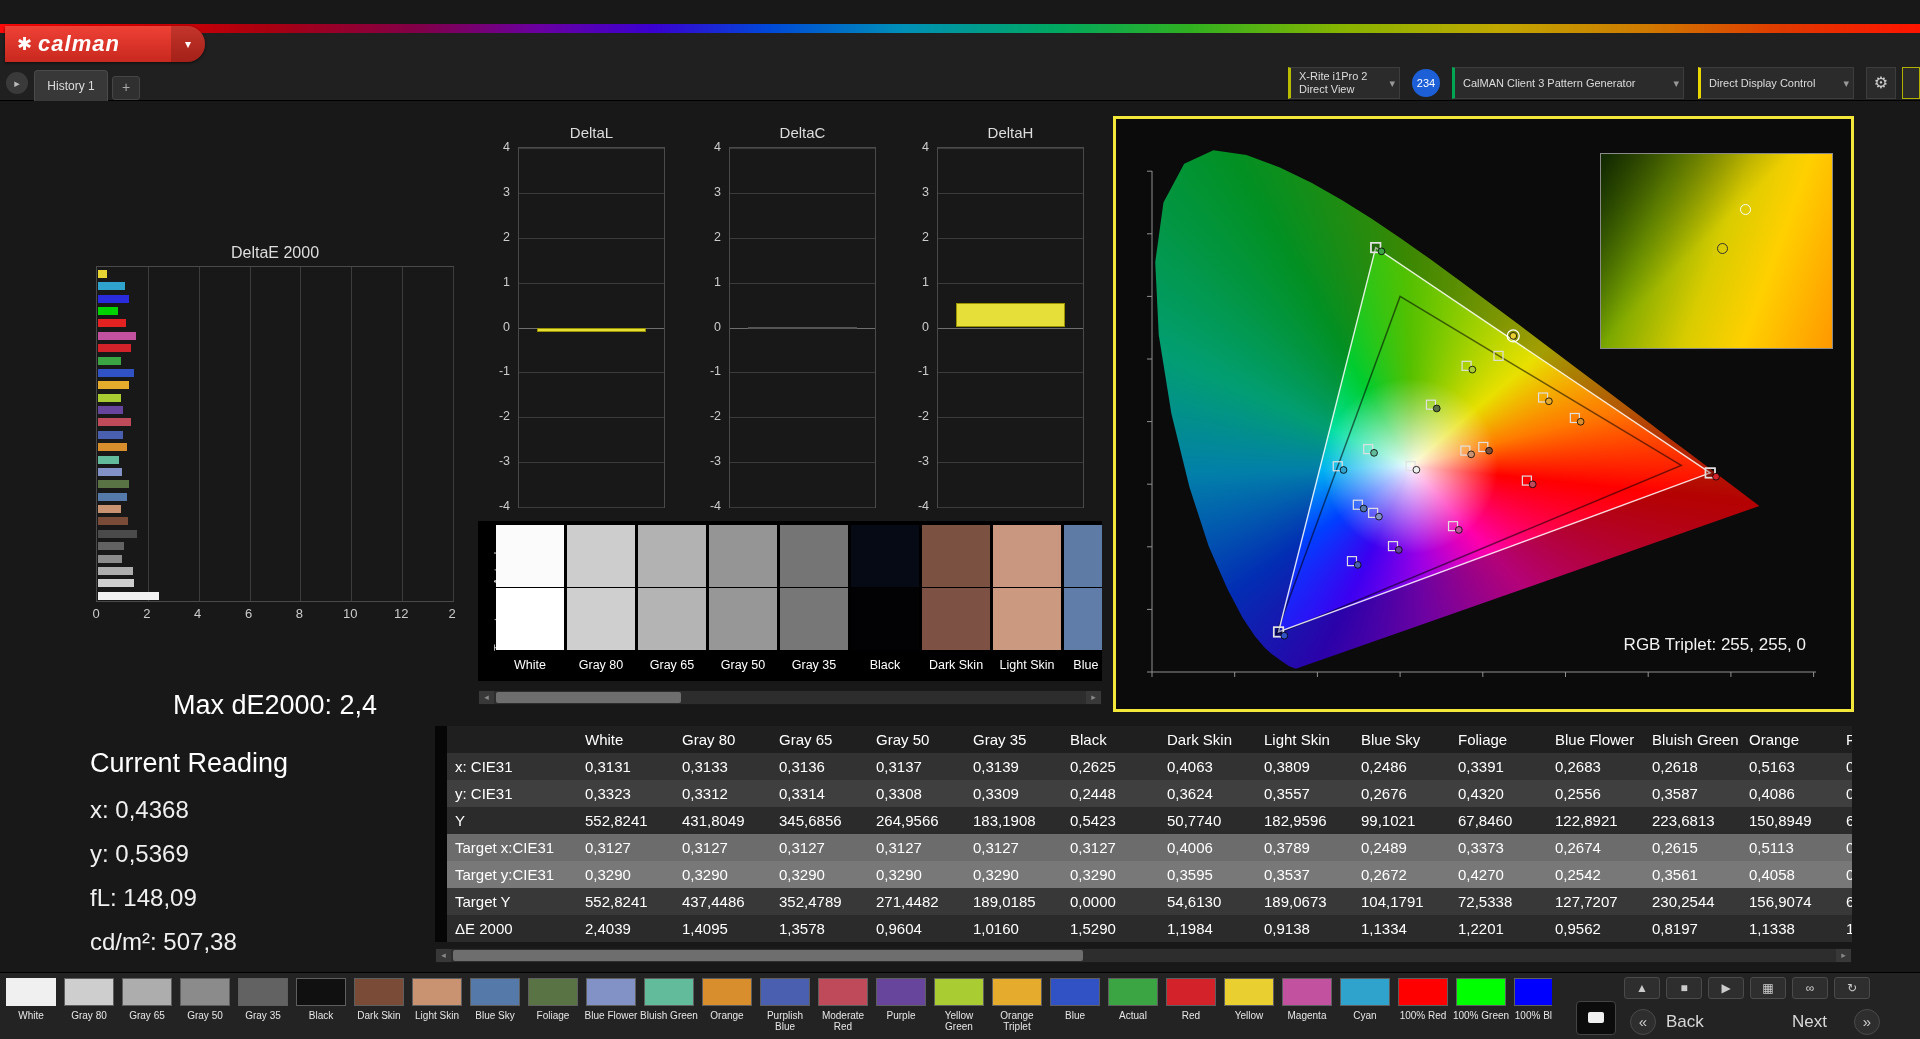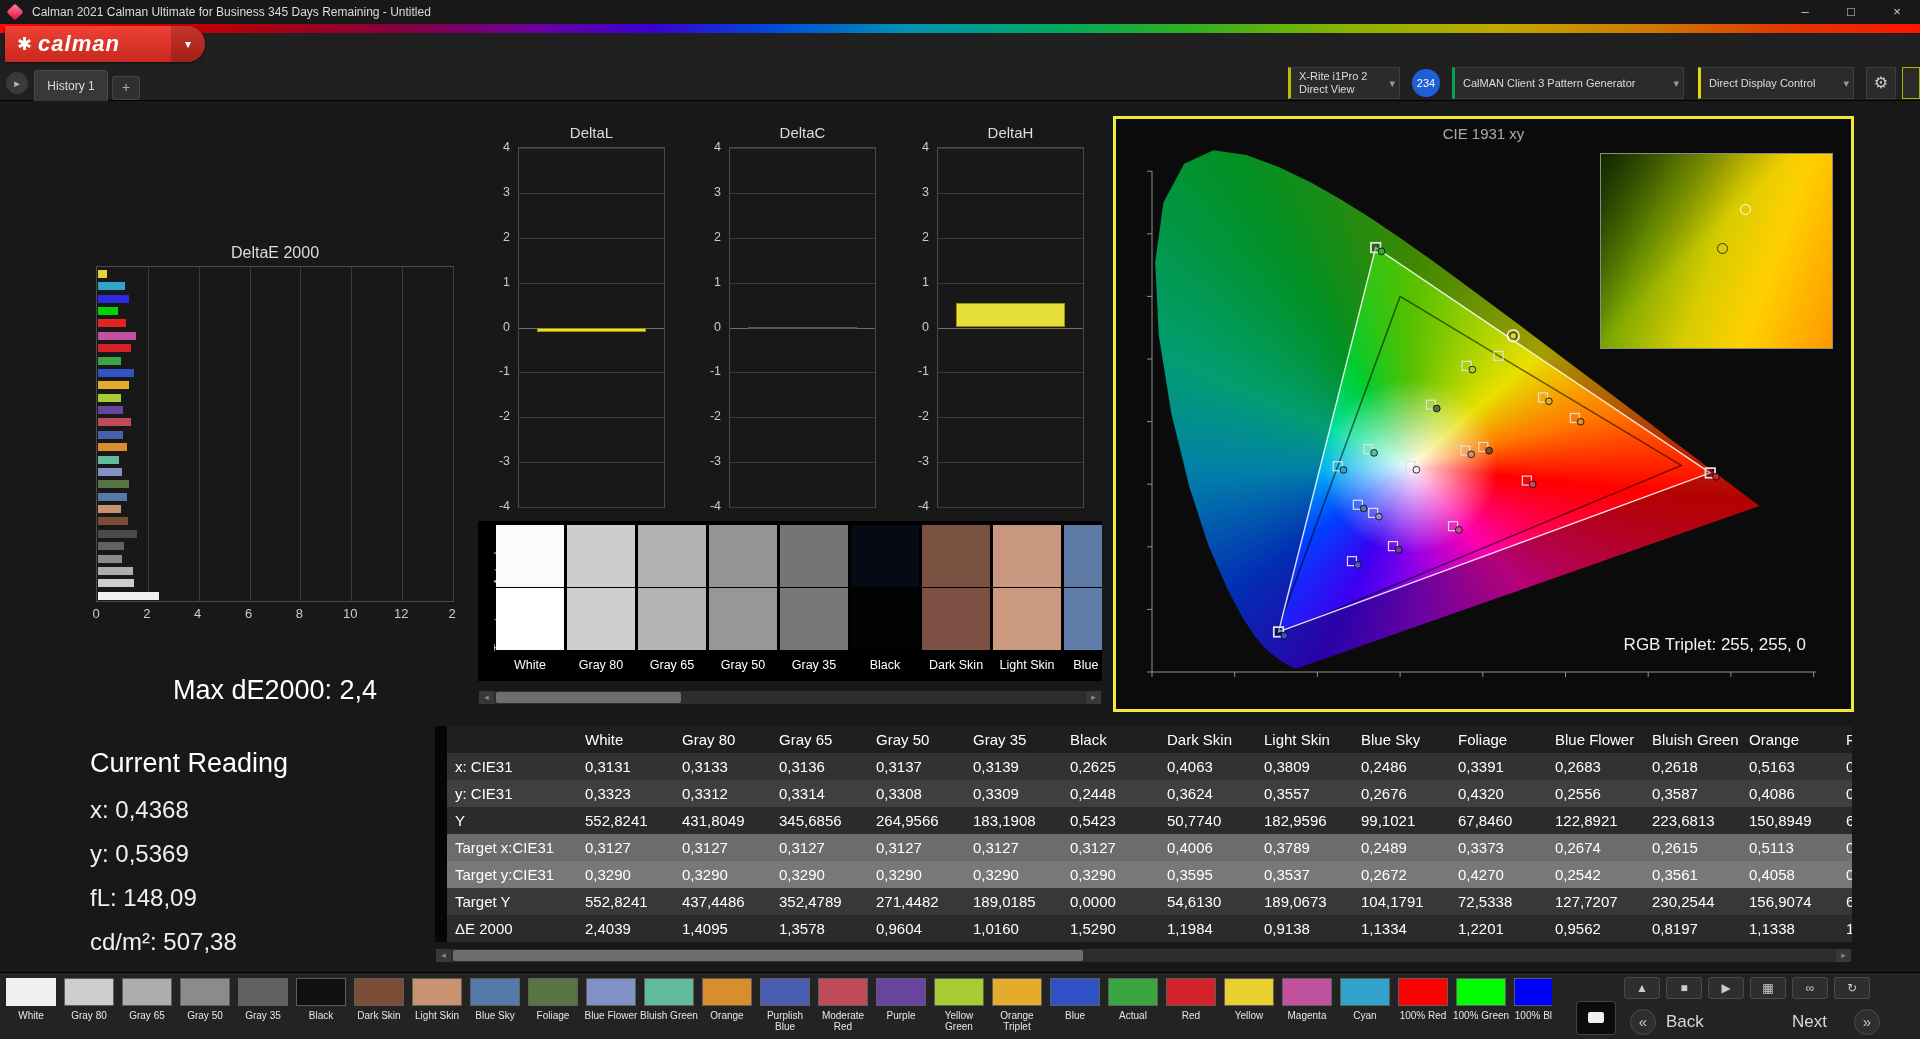--- a/index.html
+++ b/index.html
@@ -96,27 +96,20 @@
   .pattern-btn .scr{position:absolute;left:11px;top:10px;width:16px;height:11px;background:#f0f0f0;border-radius:2px;}
   .nav-circle{position:absolute;top:36px;width:26px;height:26px;border-radius:50%;background:#2e2e2e;border:1px solid #4a4a4a;
           color:#ccc;font-size:15px;text-align:center;line-height:24px;box-sizing:border-box;}
   .nav-label{position:absolute;top:36px;height:26px;line-height:26px;font-size:17px;color:#d8d8d8;}
 </style>
 </head>
 <body>
 
 <div id="app">
 
-  <div class="titlebar">
-    <div class="title-icon"></div>
-    <div class="title-text">Calman 2021 Calman Ultimate for Business 345 Days Remaining  - Untitled</div>
-    <div class="win-btn" style="right:92px">–</div>
-    <div class="win-btn" style="right:46px">□</div>
-    <div class="win-btn" style="right:0">×</div>
-  </div>
 
   <div class="rainbow"></div>
   <div class="header-band"></div>
 
   <div class="logo">
     <span class="flower">✱</span>
     <span class="word">calman</span>
     <span class="caret-seg">▾</span>
   </div>
 
@@ -181,21 +174,21 @@
   <div id="deltae-xlabels">
       <div class="xlab" style="left: -14px;">0</div>
       <div class="xlab" style="left: 36.8571px;">2</div>
       <div class="xlab" style="left: 87.7143px;">4</div>
       <div class="xlab" style="left: 138.571px;">6</div>
       <div class="xlab" style="left: 189.429px;">8</div>
       <div class="xlab" style="left: 240.286px;">10</div>
       <div class="xlab" style="left: 291.143px;">12</div>
       <div class="xlab" style="left: 342px;">2</div>
     </div>
-  <div class="big-stat" style="top:675px">Max dE2000: 2,4</div>
+  <div class="big-stat" style="top:690px">Max dE2000: 2,4</div>
   <div class="cr-title">Current Reading</div>
   <div class="cr-val" style="top:796px">x: 0,4368</div>
   <div class="cr-val" style="top:840px">y: 0,5369</div>
   <div class="cr-val" style="top:884px">fL: 148,09</div>
   <div class="cr-val" style="top:928px">cd/m²: 507,38</div>
 
   <div class="dp" id="dp1" style="left:518px">
     <div class="dp-title">DeltaL</div>
     <div class="dp-ylab">
         <div class="ylab" style="top: -7px;">4</div>
@@ -305,21 +298,20 @@
       <div class="sw-rect" style="left: 586px; top: 67px; width: 68px; height: 62px; background: rgb(95, 125, 168);"></div>
       <div class="sw-label" style="left: 586px; width: 68px;">Blue Sky</div>
     </div>
   <div class="sbar" id="swatch-sbar" style="left:478px;top:690px;width:624px">
       <div class="arr" style="left: 0px;">◂</div>
       <div class="arr" style="right: 0px;">▸</div>
       <div class="thumb" style="left: 17px; width: 185px;"></div>
     </div>
 
   <div class="cie-panel">
-    <div class="cie-title">CIE 1931 xy</div>
     <div class="cie-gamut" id="cie-gamut" style="clip-path: polygon(23.21% 99.41%, 22.13% 98.94%, 20.88% 97.92%, 19.2% 96.51%, 18.07% 95.31%, 16.55% 93.2%, 14.61% 89.79%, 12.17% 84.39%, 9.16% 76.39%, 6.05% 65.29%, 3.13% 51.45%, 1.09% 36.66%, 0.52% 22.96%, 1.85% 11.74%, 5.19% 4.47%, 9.91% 1.91%, 15.23% 2.8%, 20.63% 5.19%, 25.72% 8.05%, 30.61% 11.26%, 35.44% 14.79%, 40.21% 18.55%, 44.97% 22.48%, 49.75% 26.53%, 54.49% 30.64%, 59.21% 34.74%, 63.84% 38.8%, 68.33% 42.75%, 72.64% 46.54%, 76.69% 50.09%, 80.39% 53.35%, 83.6% 56.18%, 86.43% 58.66%, 88.77% 60.71%, 92.2% 63.73%, 94.39% 65.65%, 95.87% 66.95%, 97.96% 68.79%);"></div>
     <svg class="cie-svg" id="cie-svg">
         <path d="M0 0H735V590H0Z M594.225,353.932 L259.7035,128.57199999999995 L162.531,512.936 Z" fill="rgba(5,5,5,0.30)" fill-rule="evenodd"></path>
         <path d="M565.28,346.41999999999996 L284.1,177.40000000000003 L160.05,515.44 Z" fill="none" stroke="rgba(0,0,0,0.55)" stroke-width="1.5"></path>
         <path d="M594.225,353.932 L259.7035,128.57199999999995 L162.531,512.936 Z" fill="none" stroke="rgba(255,255,255,0.85)" stroke-width="1.4"></path>
         <path d="M36 52V553H700" stroke="#909090" stroke-width="1" fill="none"></path>
         <line x1="36" y1="553" x2="36" y2="558" stroke="#909090"></line>
         <line x1="31" y1="553" x2="36" y2="553" stroke="#909090"></line>
         <line x1="118.7" y1="553" x2="118.7" y2="558" stroke="#909090"></line>
         <line x1="31" y1="490.4" x2="36" y2="490.4" stroke="#909090"></line>

